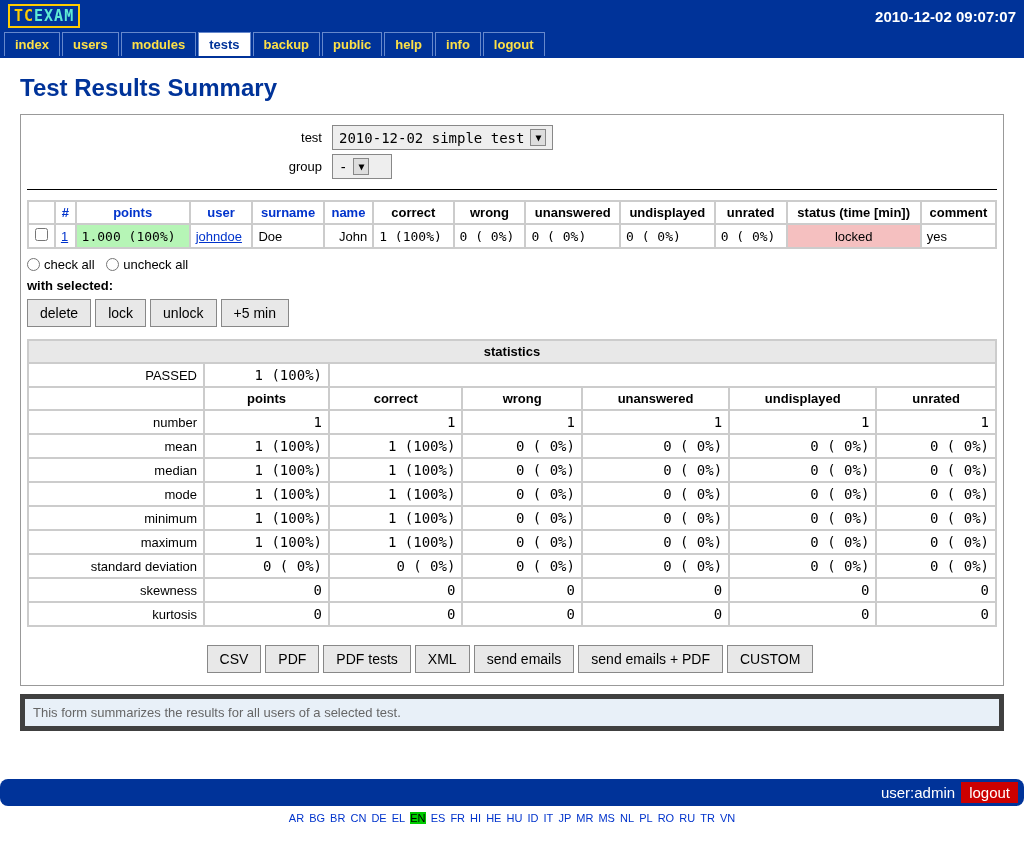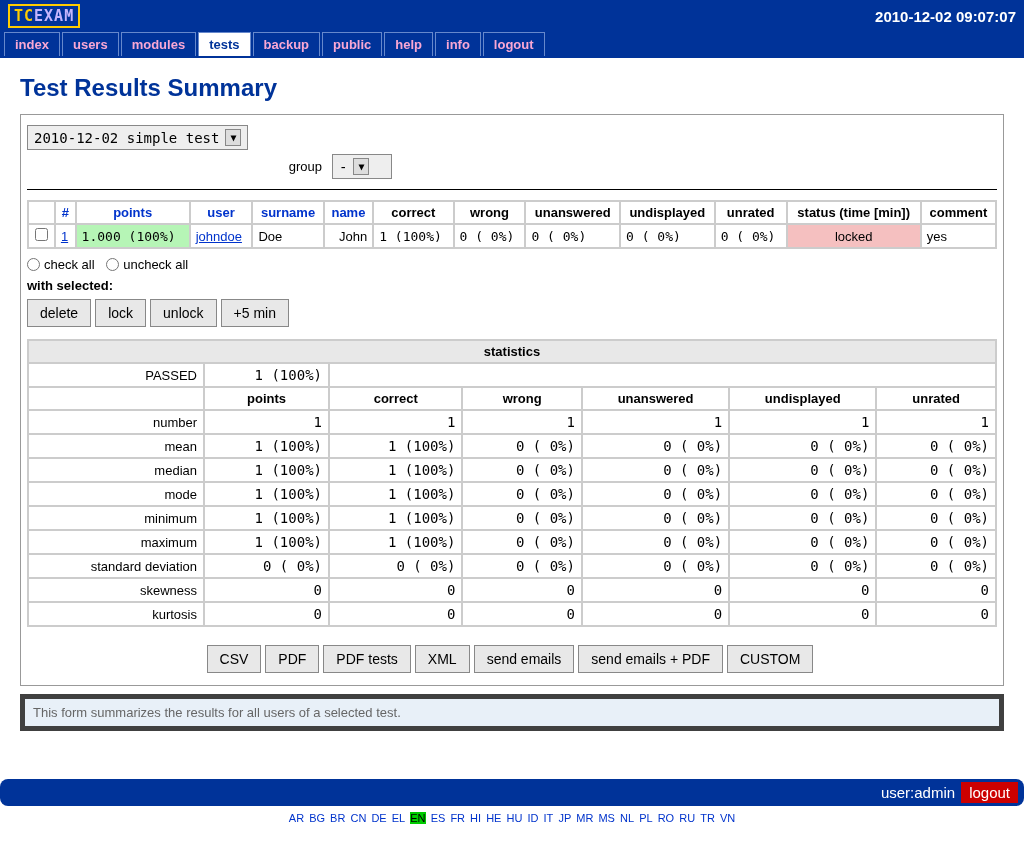--- a/index.html
+++ b/index.html
@@ -1,23 +1,23 @@
 <!DOCTYPE html>
 <html><head>
 <meta charset="utf-8">
 <style>
 * { box-sizing: border-box; margin: 0; padding: 0; }
 body { font-family: Arial, Helvetica, sans-serif; font-size: 13px; background: #fff; color: #000; }
 .header { background: #003399; color: #fff; display: flex; justify-content: space-between; align-items: center; padding: 2px 8px; height: 32px; }
 .logo { background: #003399; border: 2px solid #ffcc00; padding: 1px 4px; font-weight: bold; font-size: 15px; font-family: monospace; letter-spacing: 1px; }
 .logo-tc { color: #ffcc00; }
-.logo-exam { color: #c4b5fd; }
+.logo-exam { color: #5eead4; }
 .timestamp { font-weight: bold; font-size: 15px; }
 .navbar { background: #003399; display: flex; padding: 0 4px; border-bottom: 2px solid #003399; }
-.navtab { background: #003399; color: #f9a8d4; padding: 4px 10px; border: 1px solid #6688cc; border-bottom: none; margin-right: 2px; font-size: 13px; font-weight: bold; cursor: pointer; }
+.navtab { background: #003399; color: #fde047; padding: 4px 10px; border: 1px solid #6688cc; border-bottom: none; margin-right: 2px; font-size: 13px; font-weight: bold; cursor: pointer; }
 .navtab.active { background: #fff; color: #003399; }
 .content { padding: 8px 20px; }
 h1 { color: #003399; font-size: 24px; font-weight: bold; margin: 8px 0 12px 0; }
 .formbox { border: 1px solid #999; padding: 6px; }
 .form-row { display: flex; align-items: center; margin: 4px 0; }
 .form-label { width: 305px; text-align: right; padding-right: 10px; }
 .select-box { display: inline-flex; align-items: center; border: 1px solid #888; background: #eee; padding: 3px 6px; font-family: monospace; font-size: 14px; }
 .select-arrow { border: 1px solid #888; background: #ddd; padding: 2px 4px; margin-left: 6px; font-size: 10px; }
 hr { border: none; border-top: 1px solid #000; margin: 10px 0; }
 table { border-collapse: collapse; width: 100%; }
@@ -68,20 +68,21 @@
     <div class="navtab">help</div>
     <div class="navtab">info</div>
     <div class="navtab">logout</div>
   </div>
 
 <div class="content">
   <h1>Test Results Summary</h1>
 
   <div class="formbox">
     <div class="form-row">
+      <div class="form-label">test</div>
       <div class="select-box">
         <span>2010-12-02 simple test</span>
         <span class="select-arrow">▼</span>
       </div>
     </div>
     <div class="form-row">
       <div class="form-label">group</div>
       <div class="select-box" style="min-width:60px;">
         <span>-</span>
         <span class="select-arrow">▼</span>

